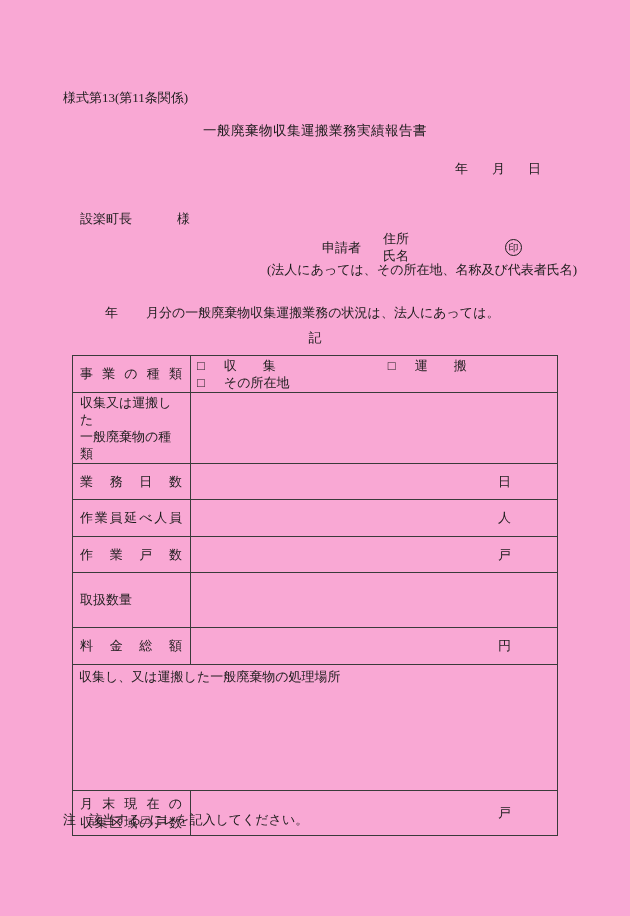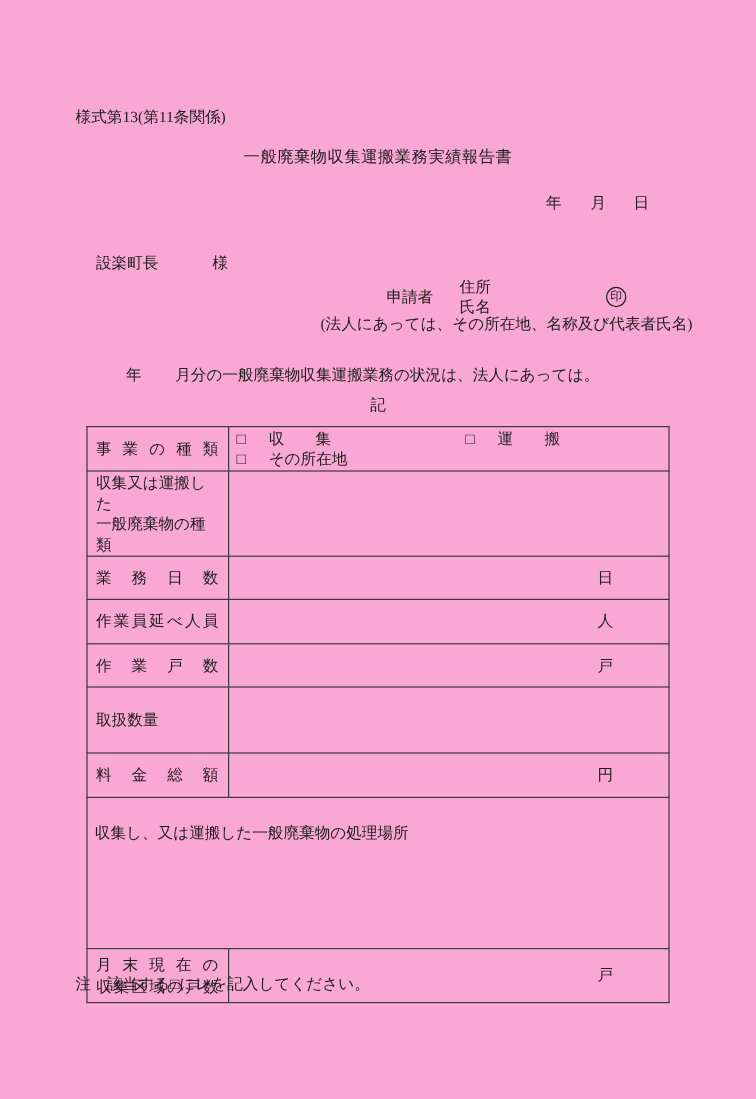--- a/index.html
+++ b/index.html
@@ -49,21 +49,21 @@
   .jlabel { text-align:justify; text-align-last:justify; width:100%; }
   .lbl2 { line-height:17px; }
   tr.r1 th, tr.r1 td { height:37px; }
   tr.r2 th, tr.r2 td { height:36px; }
   tr.r3 th, tr.r3 td { height:36px; }
   tr.r4 th, tr.r4 td { height:37px; }
   tr.r5 th, tr.r5 td { height:36px; }
   tr.r6 th, tr.r6 td { height:55px; }
   tr.r6 th.label { vertical-align:top; padding-top:18px; }
   tr.r7 th, tr.r7 td { height:37px; }
-  tr.r8 td { height:126px; vertical-align:top; padding:20px 6px; }
+  tr.r8 td { height:126px; vertical-align:top; padding:3px 6px; }
   tr.r9 th, tr.r9 td { height:45px; }
   tr.r9 .lbl2 { line-height:19px; }
 
   td.valcell { position:relative; }
   td.valcell .unit { position:absolute; right:46px; top:50%; transform:translateY(-50%); }
 
   td.cbcell { padding:1px 0 1px 6px; }
   .cbline { display:flex; line-height:17px; white-space:nowrap; }
   .cbitem { display:inline-flex; }
   .cbitem.first { width:53%; }

